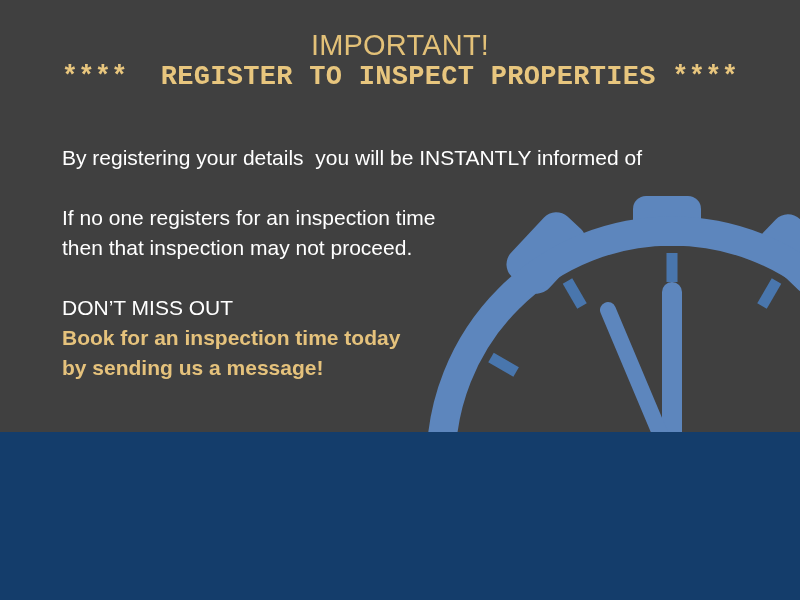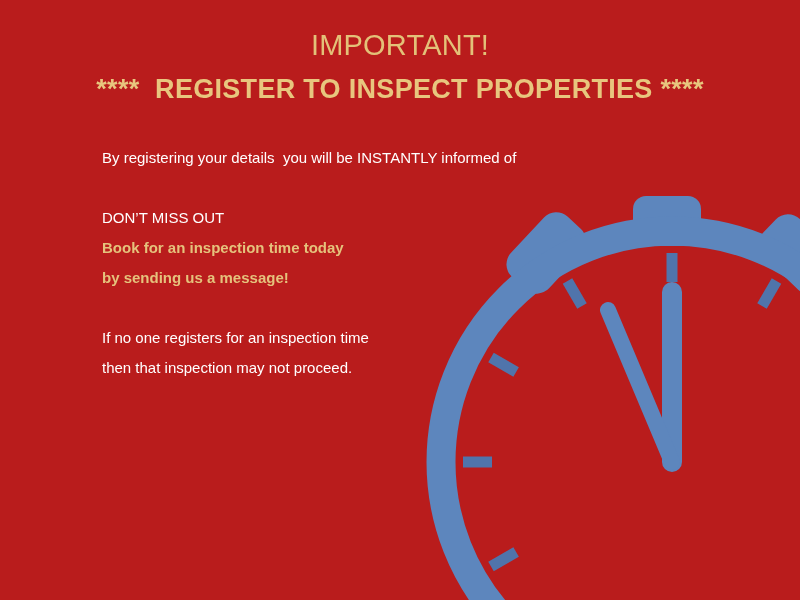--- a/index.html
+++ b/index.html
@@ -7,22 +7,22 @@
     margin: 0;
     padding: 0;
     background: #143d6b;
   }
   body {
     font-family: "Liberation Sans", sans-serif;
   }
   #slide {
     position: relative;
     width: 800px;
-    height: 600px;
-    background: #b91c1c;
+    height: 432px;
+    background: #404040;
     overflow: hidden;
   }
 
   
   #clock-graphic {
     position: absolute;
     left: 0;
     top: 0;
     width: 800px;
     height: 600px;
@@ -41,49 +41,48 @@
   #headline-main {
     display: block;
     font-size: 29px;
     font-weight: 400;
     color: #e3c178;
     letter-spacing: 0.2px;
     line-height: 1.18;
   }
   #headline-sub {
     display: block;
-    margin-top: 12px;
     font-size: 27px;
     font-weight: 700;
     color: #e8c67e;
     letter-spacing: 0.3px;
     line-height: 1.18;
     white-space: pre;
+    font-family: Liberation Mono, monospace;
   }
 
   
   #body-copy {
     position: absolute;
     left: 62px;
     top: 143px;
     width: 660px;
     z-index: 5;
   }
   .para {
     margin: 0 0 30px 0;
   }
   .para:last-child { margin-bottom: 0; }
   .line {
     display: block;
-    font-size: 15px;
+    font-size: 21px;
     line-height: 30px;
     color: #ffffff;
     font-weight: 400;
     white-space: pre-wrap;
-    margin-left: 40px;
   }
   .line.gold {
     color: #e5c27c;
     font-weight: 700;
   }
   #para-cta { margin-top: 4px; }
 </style>
 </head>
 <body>
 
@@ -152,26 +151,26 @@
     <span id="headline-main">IMPORTANT!</span>
     <span id="headline-sub">****  REGISTER TO INSPECT PROPERTIES ****</span>
   </div>
 
   <div id="body-copy">
 
     <p class="para">
       <span class="line">By registering your details  you will be INSTANTLY informed of</span>
     </p>
 
+    <p class="para">
+      <span class="line">If no one registers for an inspection time</span>
+      <span class="line">then that inspection may not proceed.</span>
+    </p>
+
     <p class="para" id="para-cta">
       <span class="line">DON’T MISS OUT</span>
       <span class="line gold">Book for an inspection time today</span>
       <span class="line gold">by sending us a message!</span>
-    </p>
-
-    <p class="para">
-      <span class="line">If no one registers for an inspection time</span>
-      <span class="line">then that inspection may not proceed.</span>
     </p>
 
   </div>
 
 </div>
 
 </body></html>

